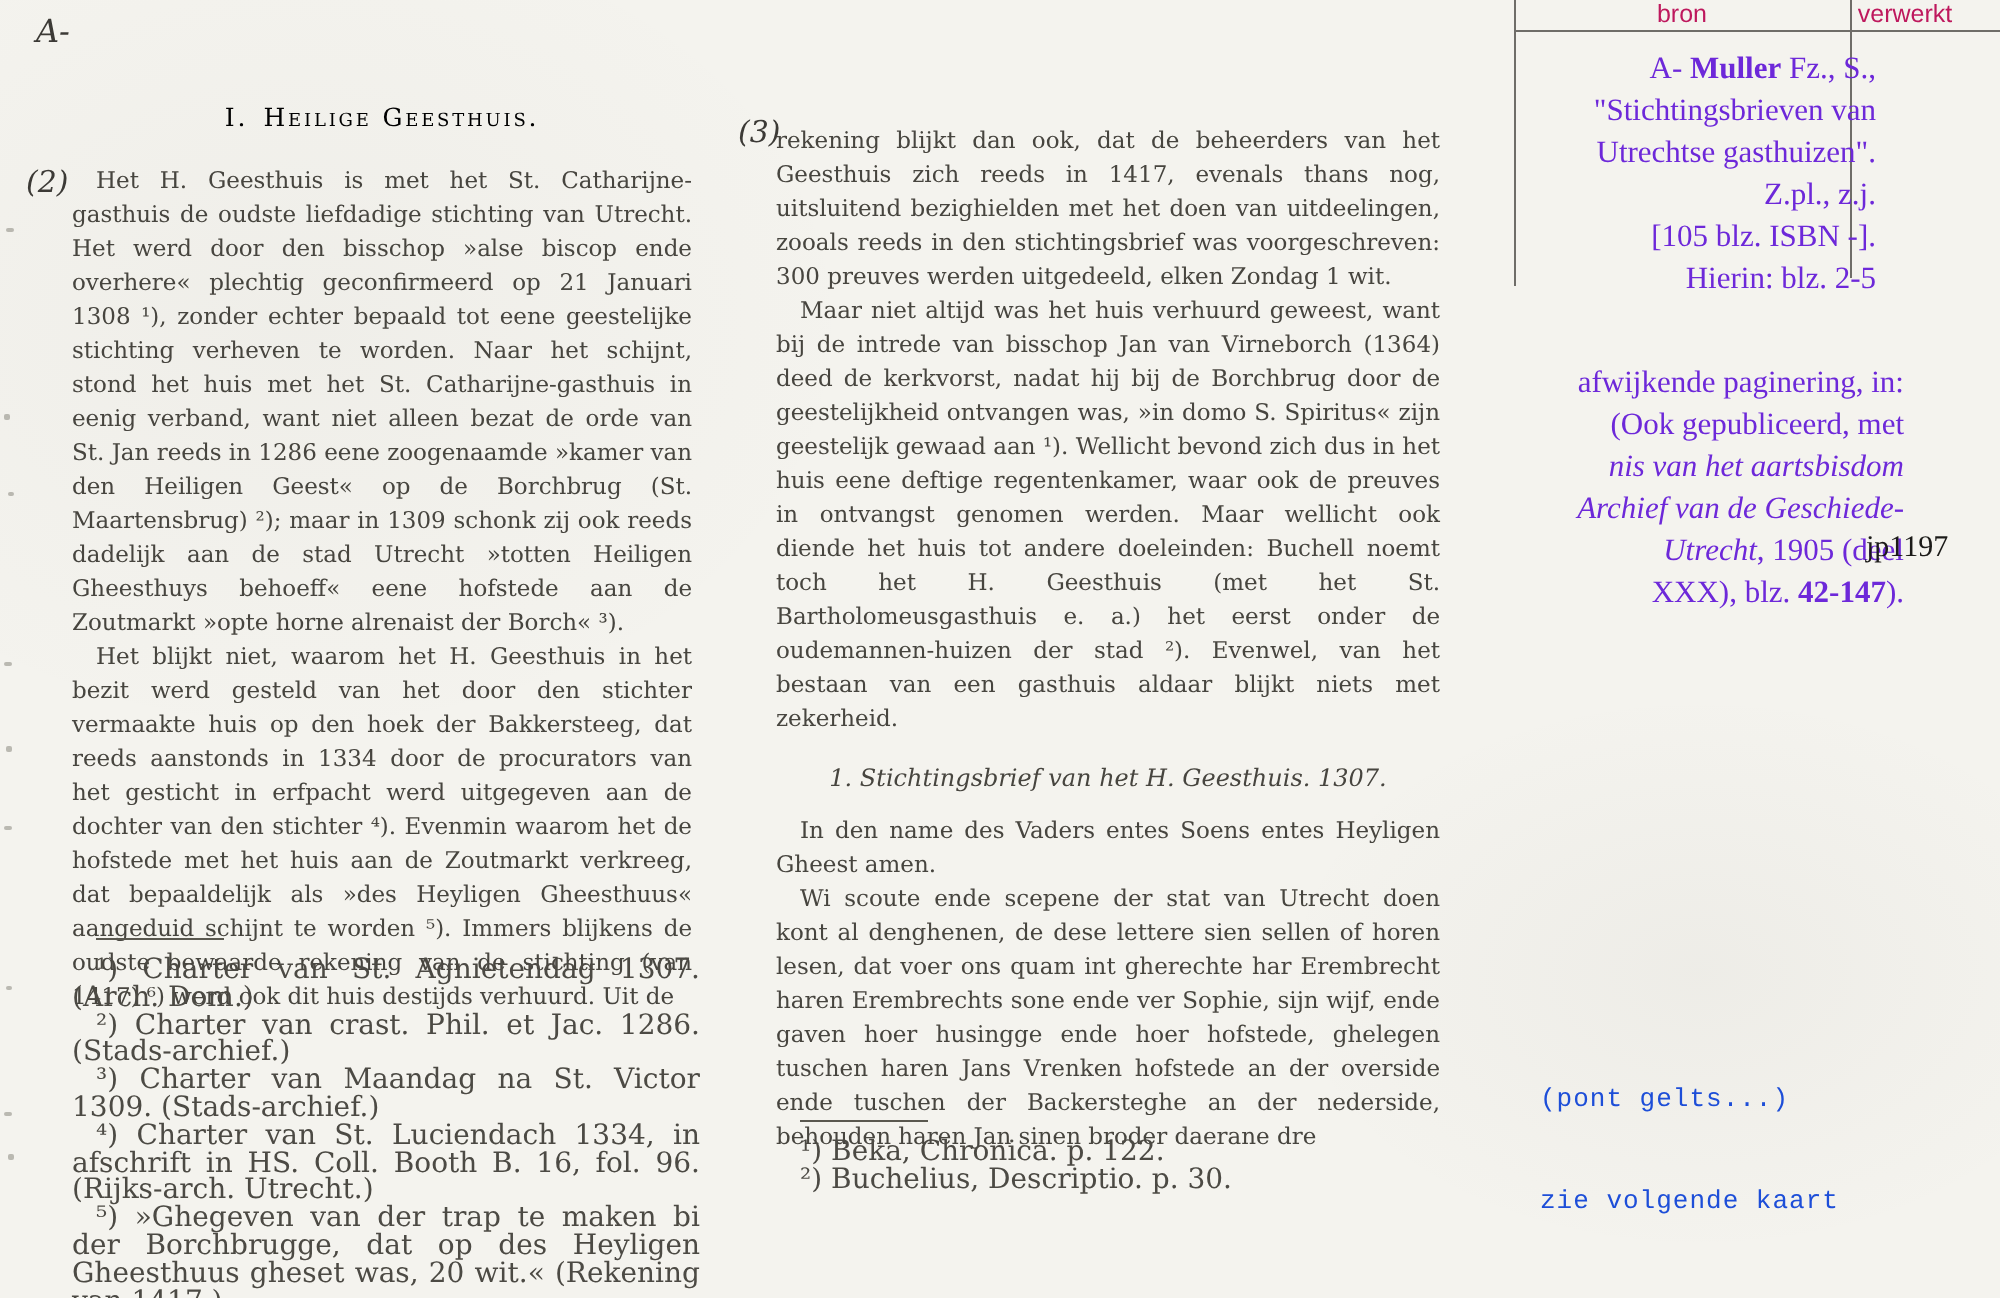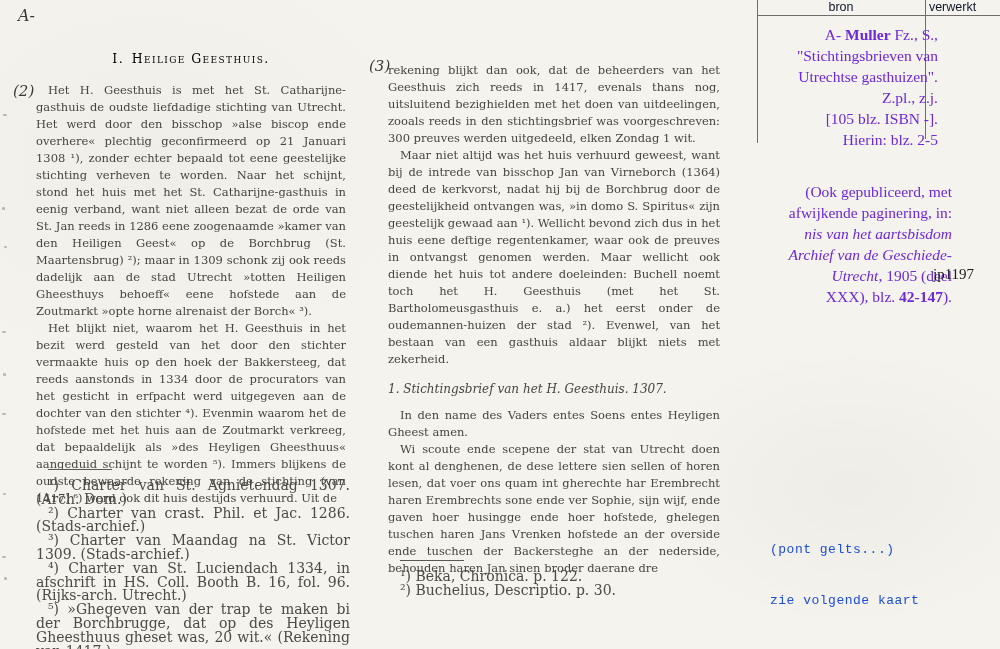--- a/index.html
+++ b/index.html
@@ -15,32 +15,32 @@
   .abs{position:absolute;}
   
   .bookcol{font-size:11.5px;line-height:17px;text-align:justify;color:#47453f;}
   .bookcol p{margin:0;text-indent:12px;}
   .bookcol p.noindent{text-indent:0;}
   .chapter-heading{
     text-align:center;font-variant:small-caps;letter-spacing:1.4px;
     font-size:12.5px;margin:0 0 15px 0;text-indent:0;color:#000000;
   }
   .section-heading{
-    text-align:left;font-style:italic;font-size:12px;
+    text-align:center;font-style:italic;font-size:12px;
     margin:13px 0 9px 0;text-indent:0;
   }
   .footblock{font-size:14px;line-height:13.8px;text-align:justify;color:#4c4a44;}
   .footblock .rule{border:0;border-top:1px solid #5a584f;width:64px;margin:0 0 9px 12px;}
   .footblock p{margin:0;text-indent:12px;}
   
   .hand{font-family:"DejaVu Serif", serif;font-style:italic;color:#3c3a36;}
   
   .tline{background:#6f6d68;}
   .tabhead{
-    font-family:"Liberation Sans", sans-serif;font-size:12.5px;color:#0f172a;
+    font-family:"Liberation Sans", sans-serif;font-size:12.5px;color:#be185d;
     text-align:center;
   }
   
   .card{
     font-family:"Liberation Serif", serif;font-size:15.5px;line-height:21px;
     color:#6d28d9;
     text-align:right;
   }
   .card b{font-weight:bold;}
   .card .it{font-style:italic;}
@@ -109,22 +109,22 @@
 <div class="abs card" style="left:766px;top:24px;width:172px;">
   <div><span>A- </span><b>Muller</b><span> Fz., S.,</span></div>
   <div>"Stichtingsbrieven van</div>
   <div>Utrechtse gasthuizen".</div>
   <div>Z.pl., z.j.</div>
   <div>[105 blz. ISBN -].</div>
   <div>Hierin: blz. 2-5</div>
 </div>
 
 <div class="abs card" style="left:766px;top:181px;width:186px;">
+  <div>afwijkende paginering, in:</div>
   <div>(Ook gepubliceerd, met</div>
-  <div>afwijkende paginering, in:</div>
   <div class="it">nis van het aartsbisdom</div>
   <div class="it">Archief van de Geschiede-</div>
   <div><span class="it">Utrecht</span><span>, 1905 (deel</span></div>
   <div><span>XXX), blz. </span><b>42-147</b><span>).</span></div>
 </div>
 
 <div class="abs jp" style="left:933px;top:266px;">jp1197</div>
 
 <div class="abs typed" style="left:770px;top:507px;">
   <div>(pont gelts...)</div>

